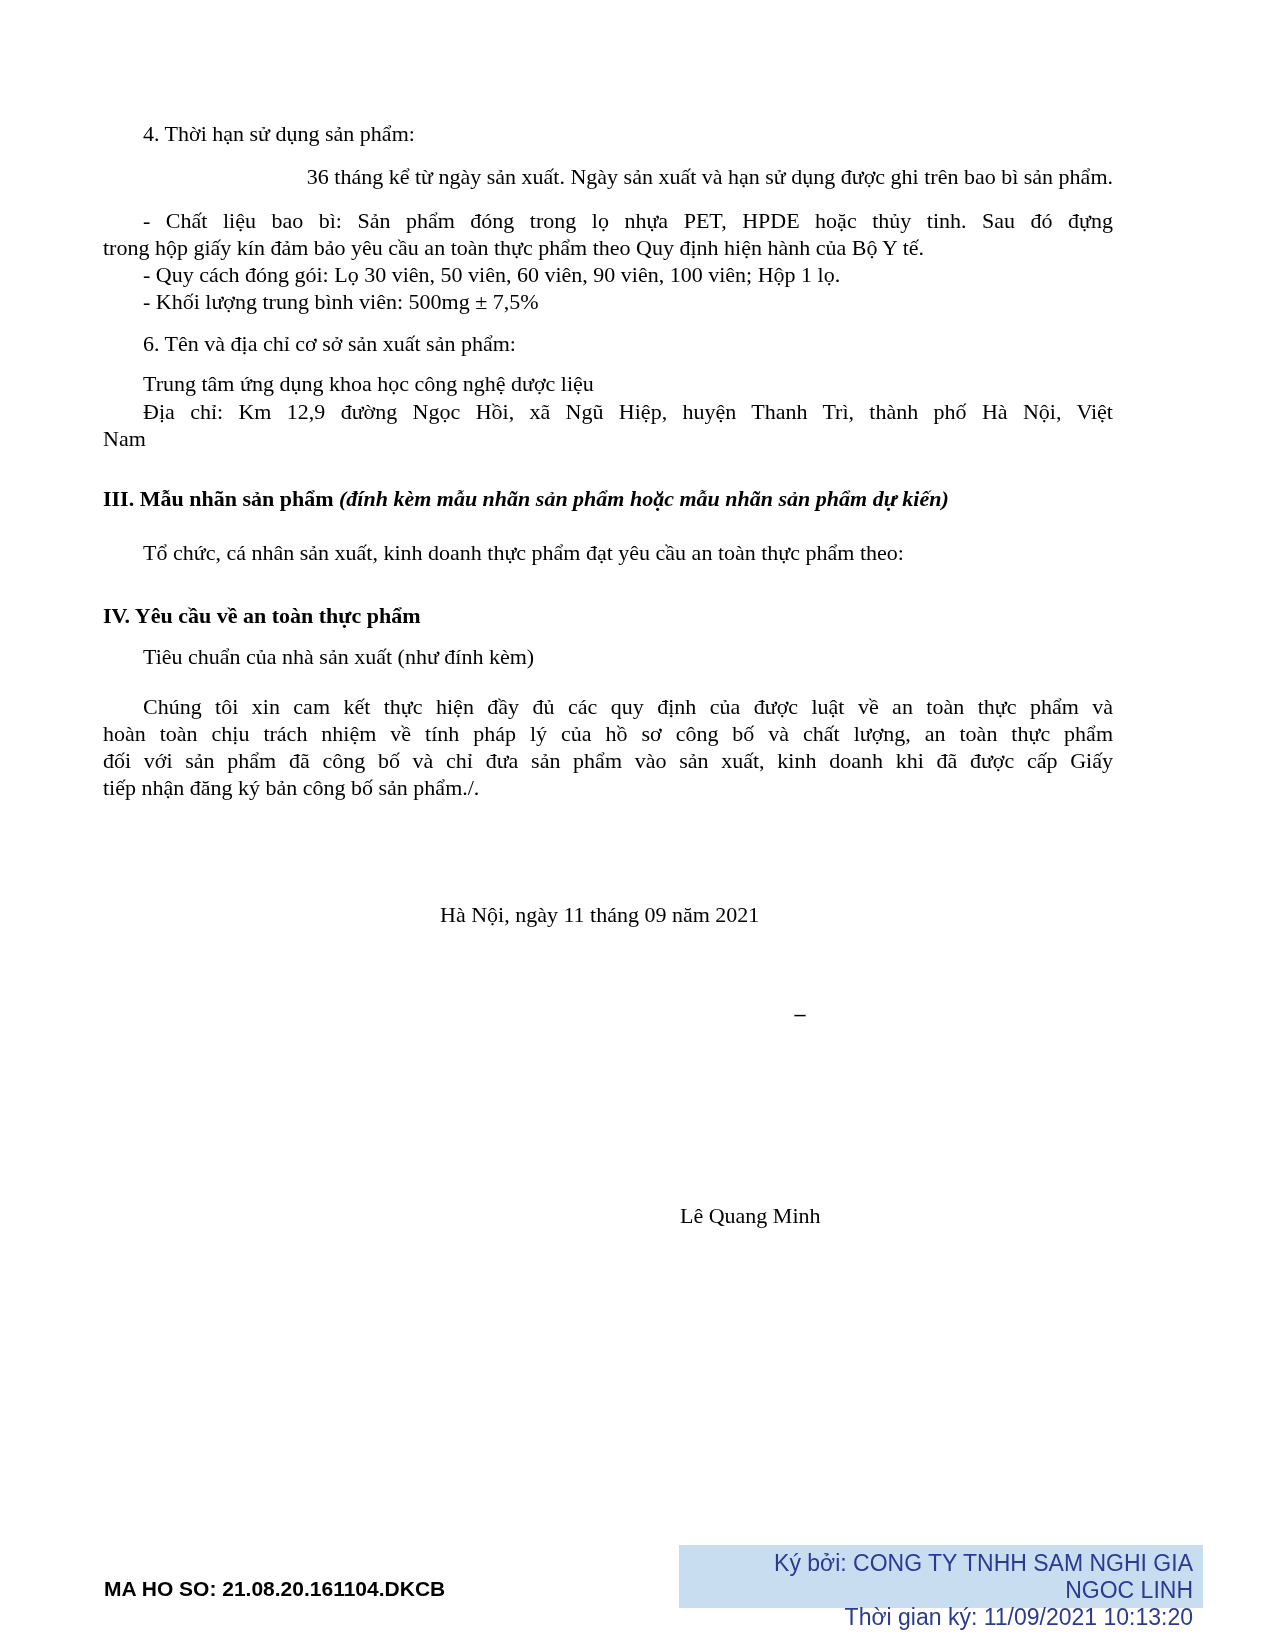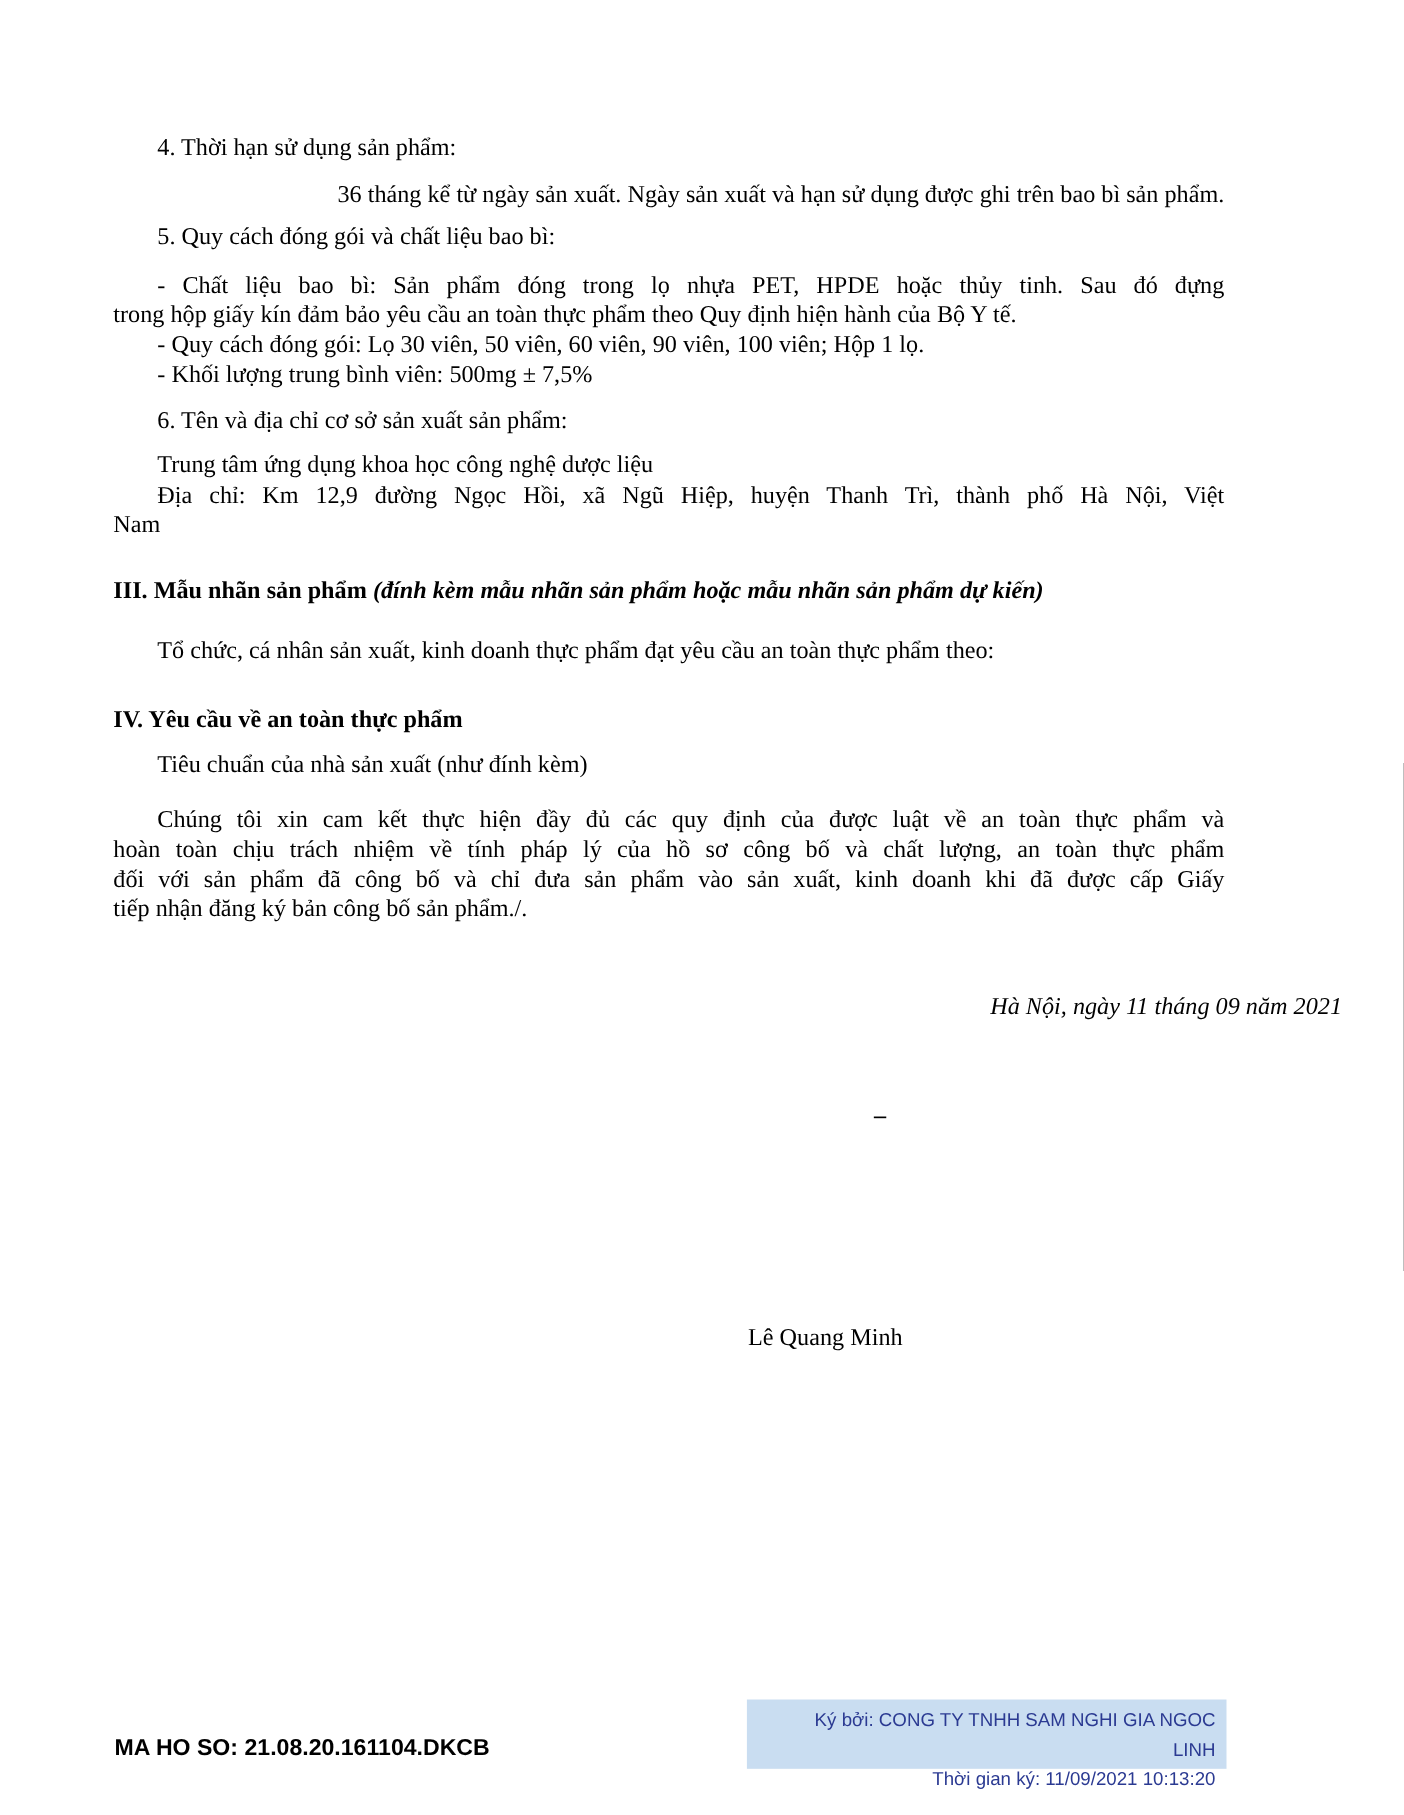--- a/index.html
+++ b/index.html
@@ -39,23 +39,22 @@
   .mt-p11 { margin-top: 36px; }
   .mt-p12 { margin-top: 27px; }
   .mt-p13 { margin-top: 14px; }
   .mt-p14 { margin-top: 23px; }
 
   .sign-date {
     position: absolute;
     left: 440px;
     top: 901px;
     width: 780px;
-    text-align: right;
+    text-align: left;
     line-height: 28px;
-    font-style: italic;
   }
   .sign-dash {
     position: absolute;
     left: 780px;
     top: 1000px;
     width: 40px;
     text-align: center;
     font-weight: bold;
     line-height: 27px;
   }
@@ -73,44 +72,43 @@
     top: 1577px;
     font-family: "Liberation Sans", sans-serif;
     font-weight: bold;
     font-size: 21px;
     color: #000000;
   }
   .stamp {
     position: absolute;
     left: 679px;
     top: 1545px;
-    width: 436px;
+    width: 524px;
     height: 63px;
     box-sizing: border-box;
     background: #c9ddf1;
     color: #2b3a92;
     font-family: "Liberation Sans", sans-serif;
-    font-size: 17px;
+    font-size: 23px;
     line-height: 27px;
     text-align: right;
     padding: 5px 10px 0 26px;
   }
 </style>
 </head>
 <body>
 
 <div class="page">
 
   <div class="content">
 
     <div class="line ind">4. Thời hạn sử dụng sản phẩm:</div>
 
     <div class="line ind mt-p2">36 tháng kể từ ngày sản xuất. Ngày sản xuất và hạn sử dụng được ghi trên bao bì sản phẩm.</div>
 
-    <div class="line ind mt-p3">5. Quy cách đóng gói và chất liệu bao bì:</div>
 
     <div class="mt-p4">
       <div class="line ind j">- Chất liệu bao bì: Sản phẩm đóng trong lọ nhựa PET, HPDE hoặc thủy tinh. Sau đó đựng</div>
       <div class="line">trong hộp giấy kín đảm bảo yêu cầu an toàn thực phẩm theo Quy định hiện hành của Bộ Y tế.</div>
     </div>
 
     <div class="line ind">- Quy cách đóng gói: Lọ 30 viên, 50 viên, 60 viên, 90 viên, 100 viên; Hộp 1 lọ.</div>
 
     <div class="line ind">- Khối lượng trung bình viên: 500mg ± 7,5%</div>
 

